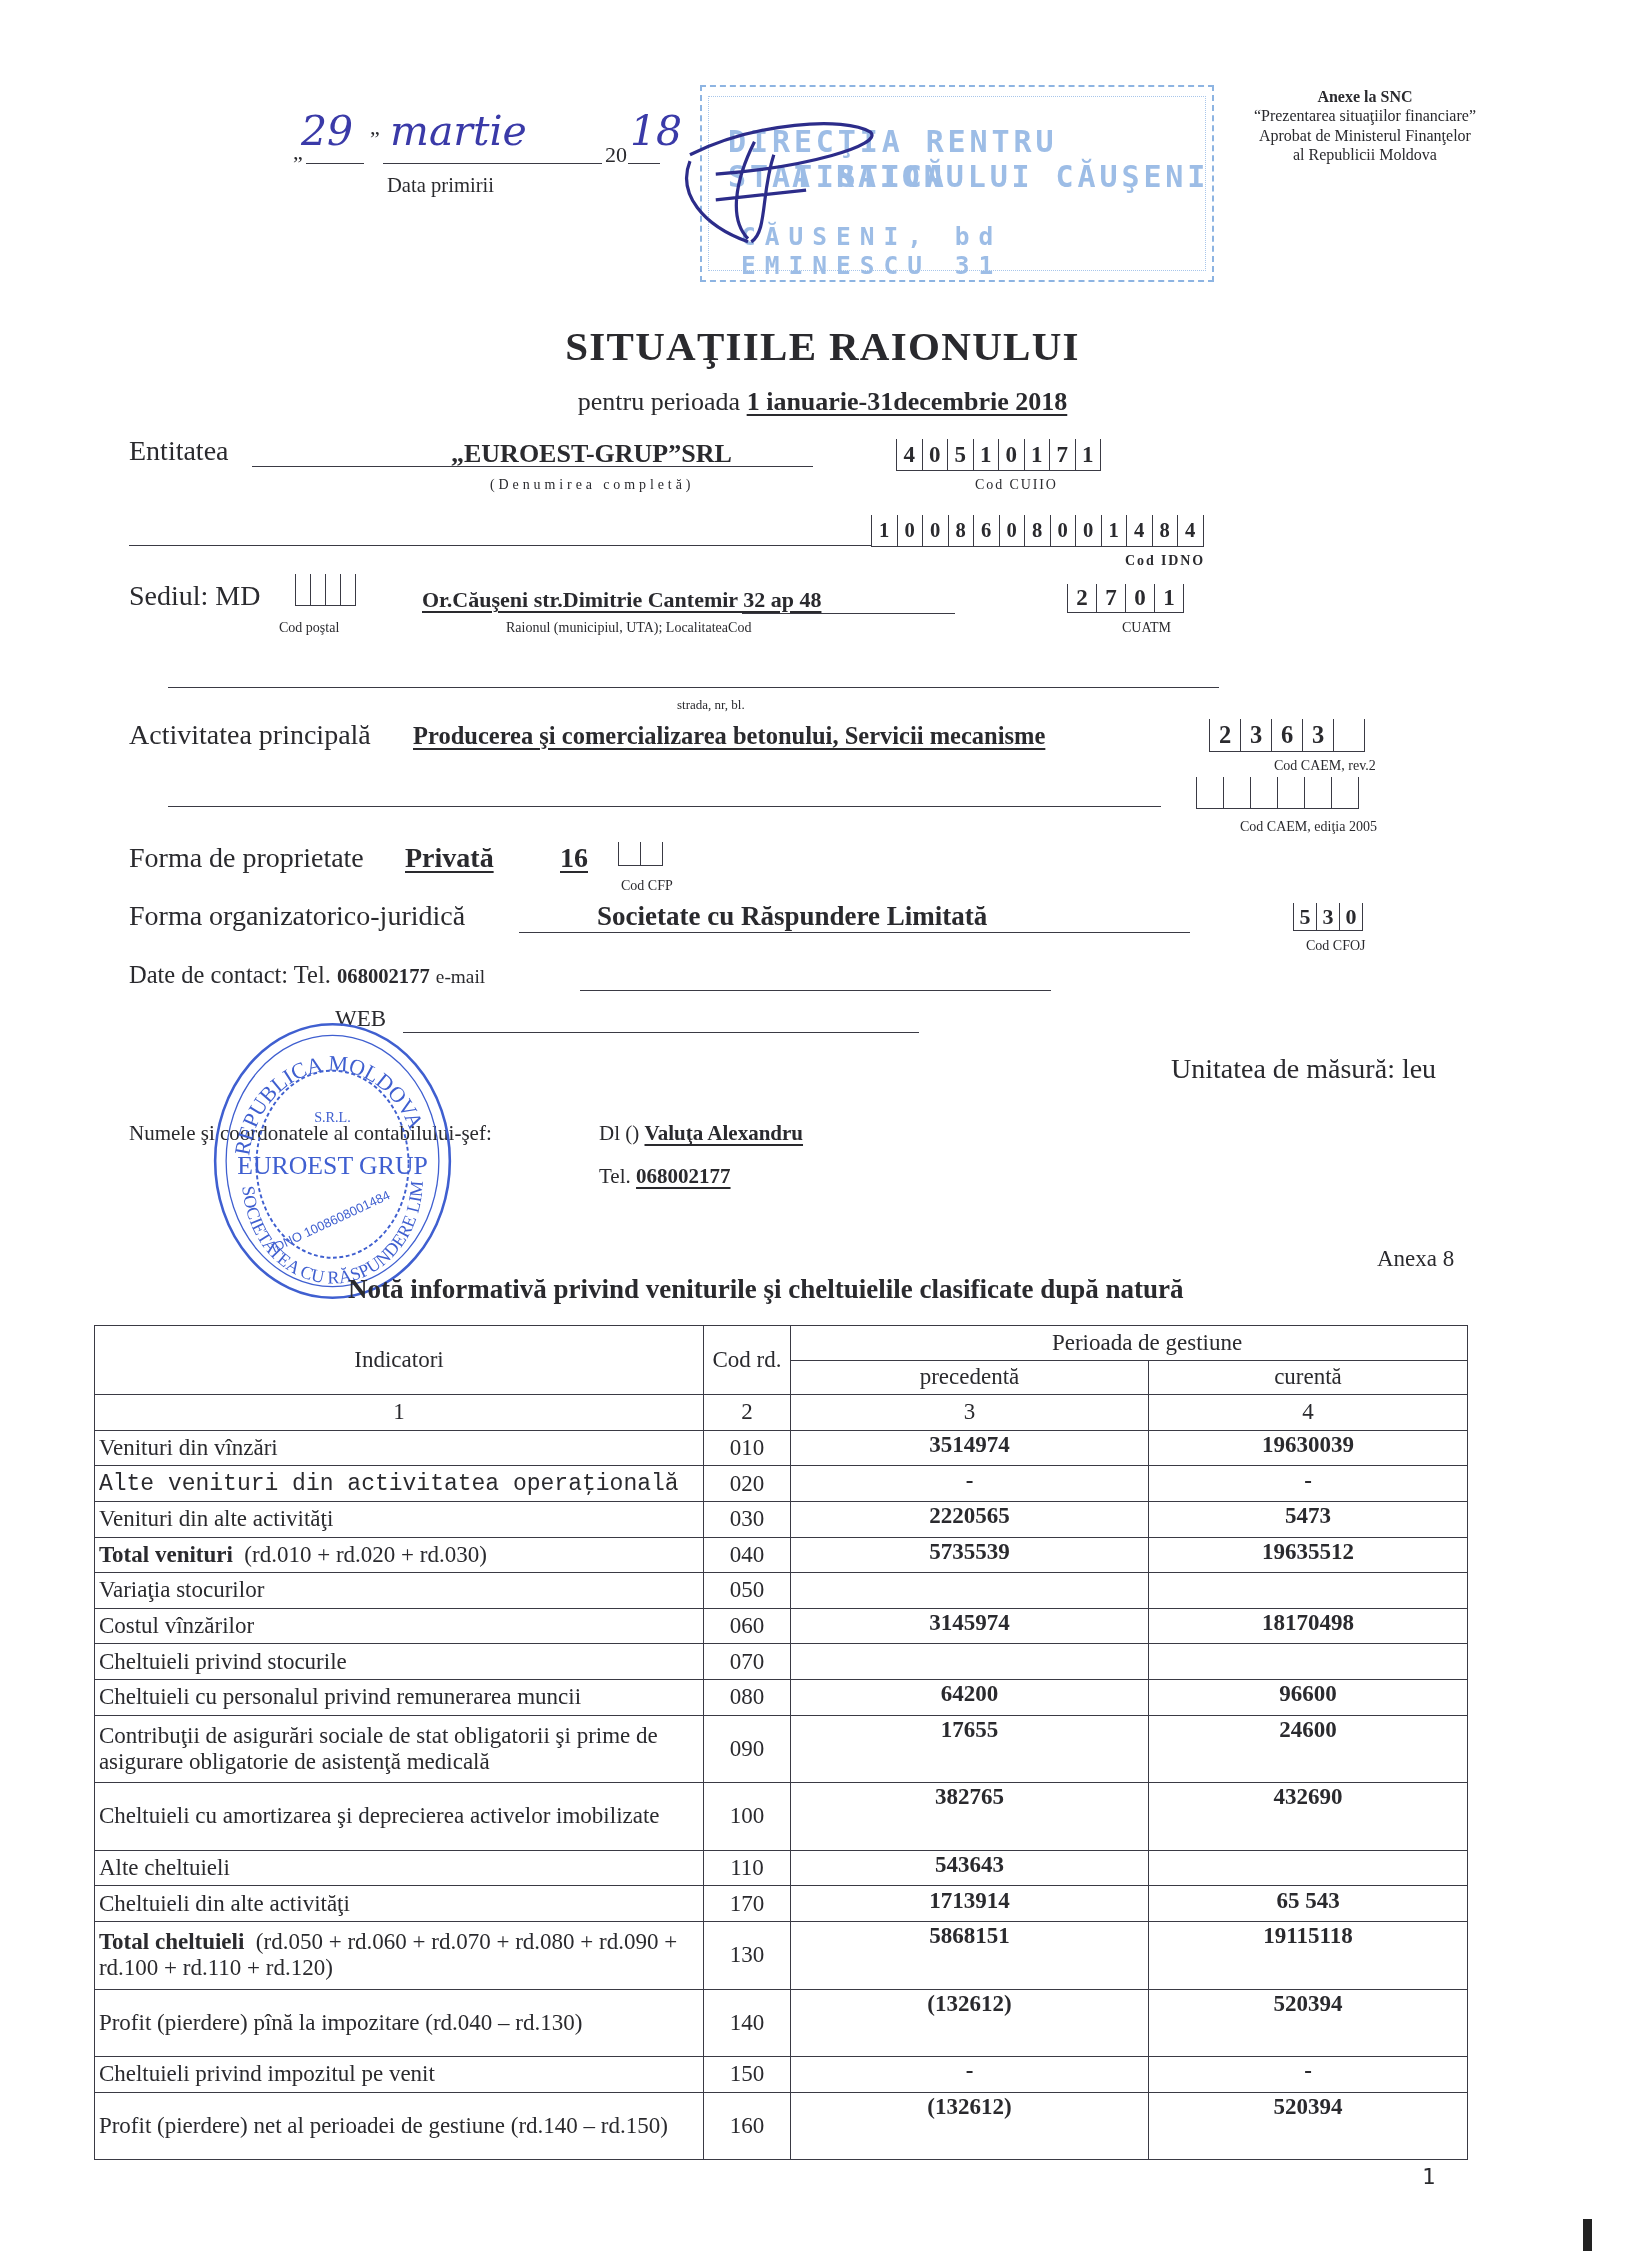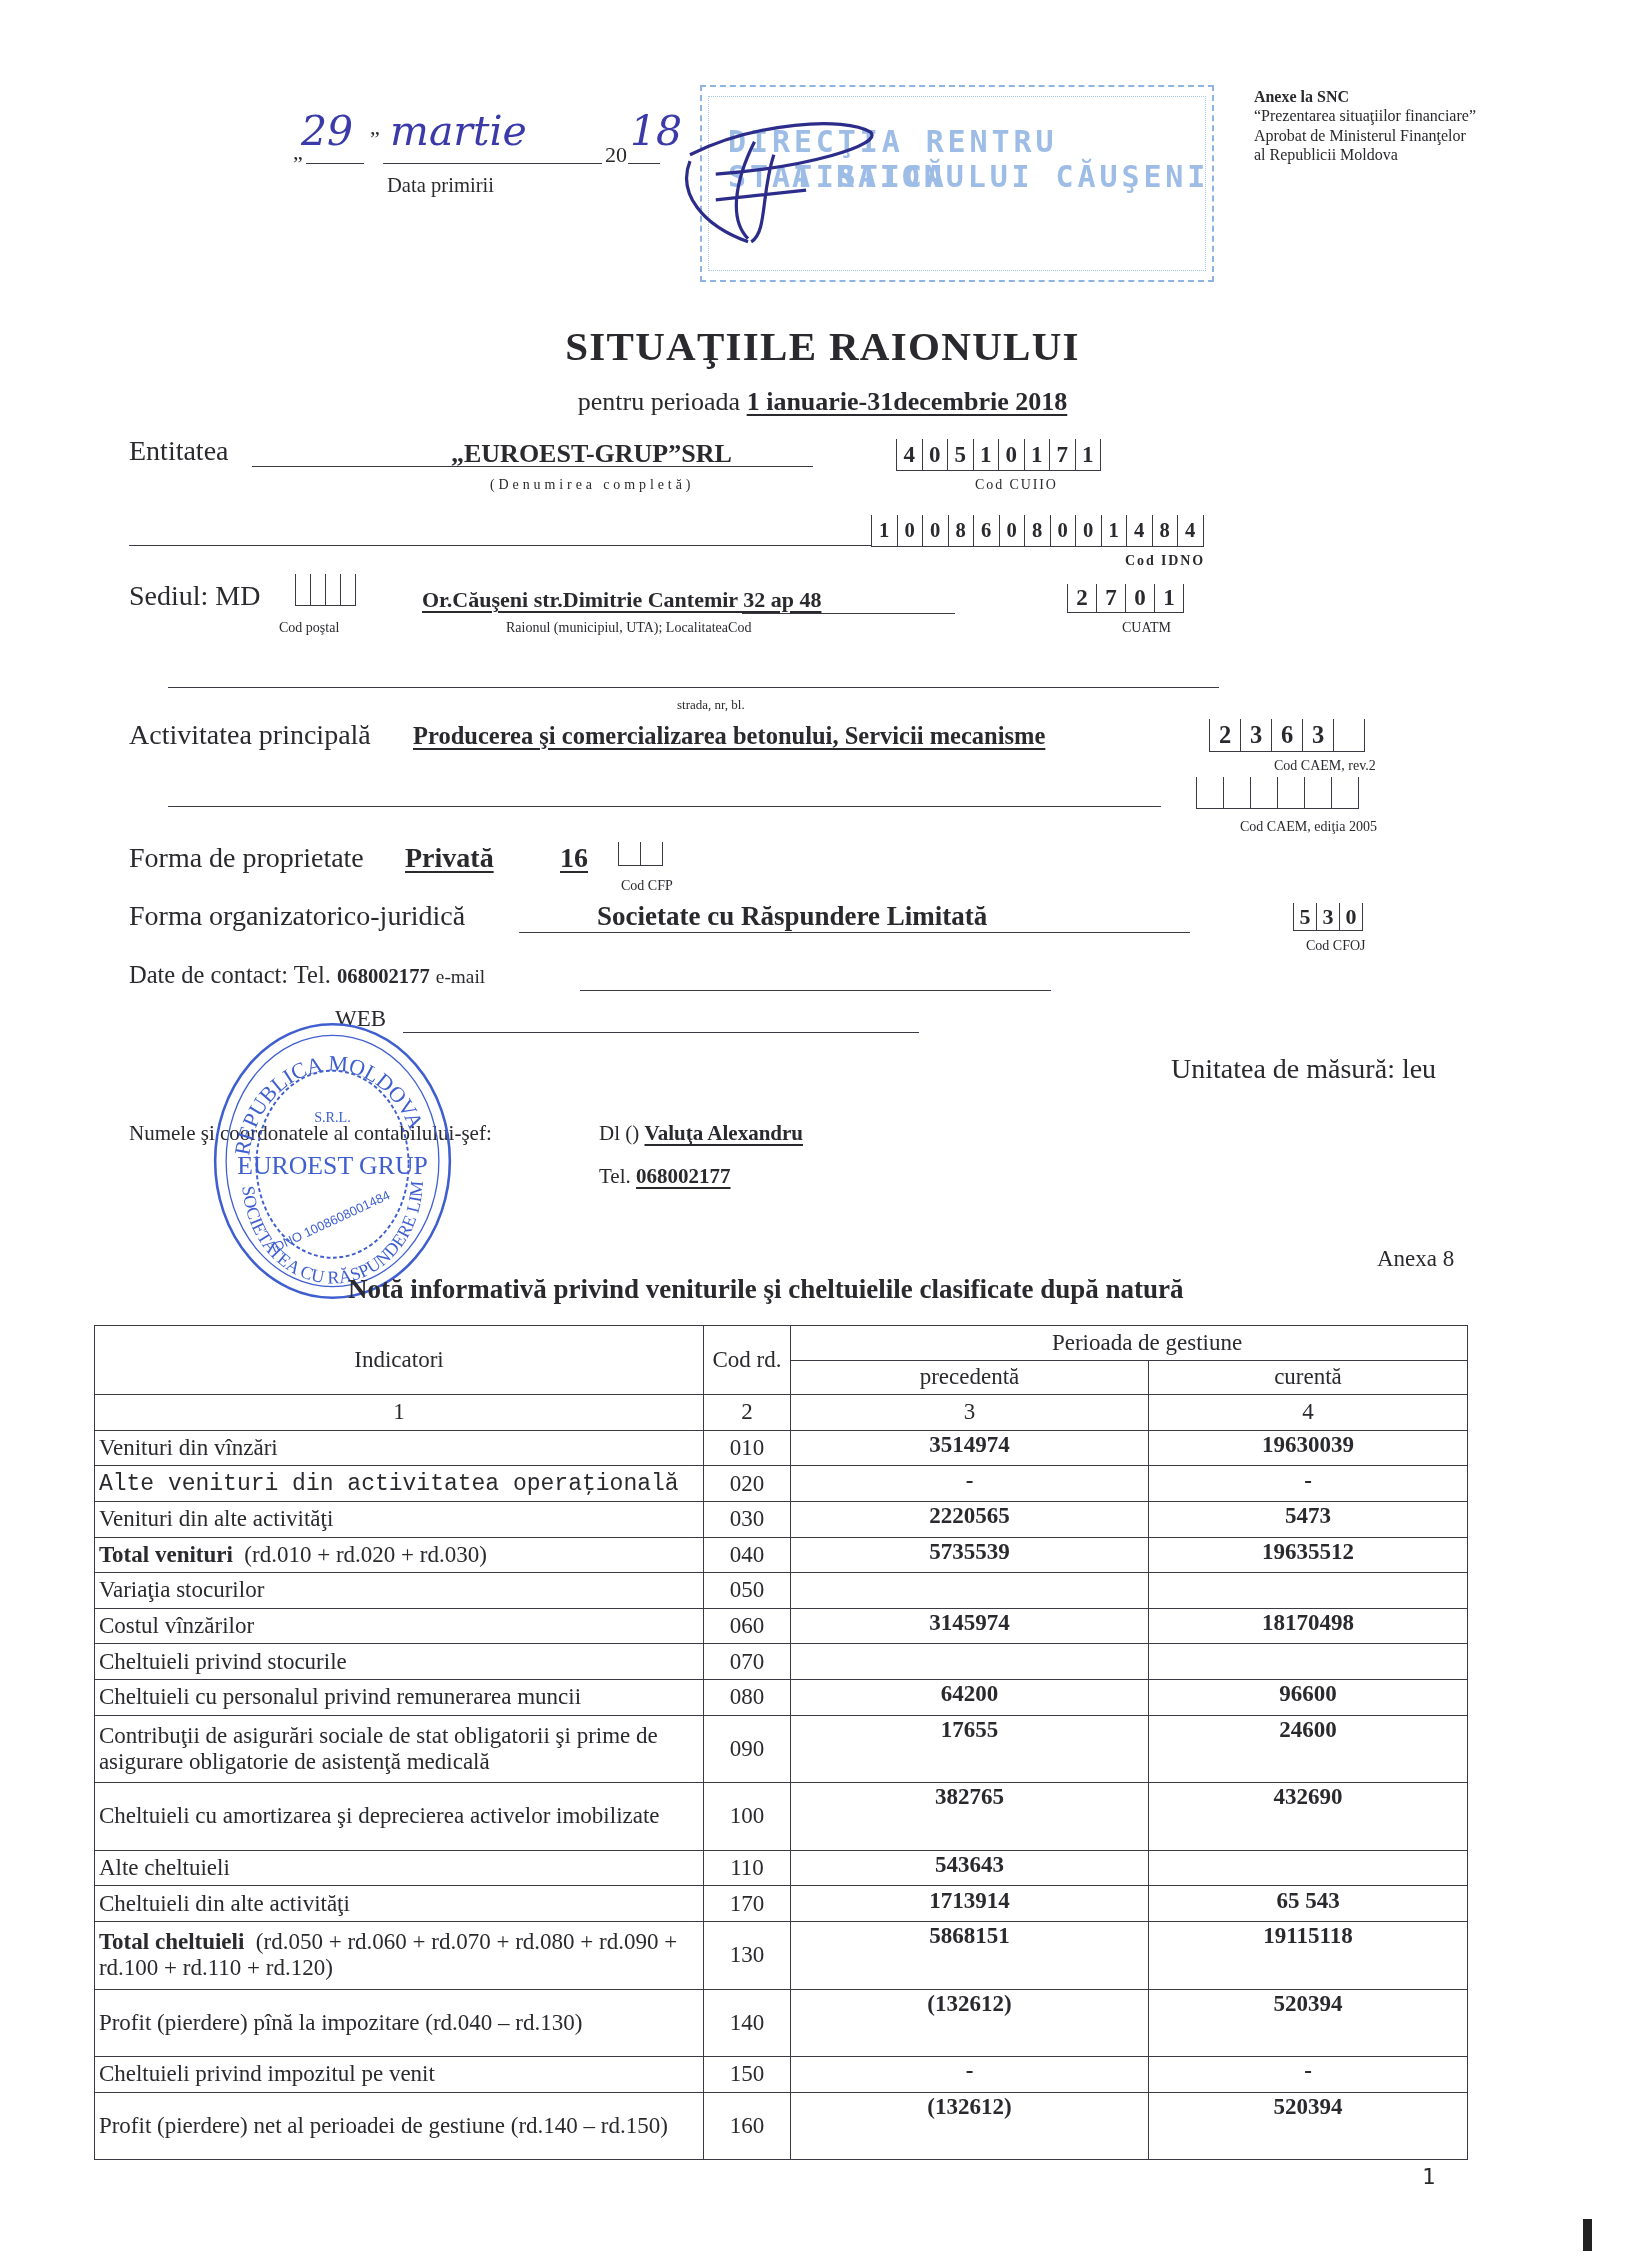--- a/index.html
+++ b/index.html
@@ -4,21 +4,21 @@
   <style>
     html, body { margin:0; padding:0; background:#ffffff; }
     body { width:1645px; height:2261px; position:relative; overflow:hidden;
            font-family:"Liberation Serif", "DejaVu Serif", serif; color:#2a2a2e; }
     .abs { position:absolute; }
     .ul { text-decoration: underline; text-underline-offset: 3.9px; text-decoration-thickness: 1.9px; }
     .bold { font-weight:bold; }
     .line { position:absolute; height:0; border-top:1.9px solid #3a3a44; }
 
     
-    #annex-snc { right:169px; top:87px; text-align:left; font-size:16px; line-height:19.3px; }
+    #annex-snc { right:169px; top:87px; text-align:center; font-size:16px; line-height:19.3px; }
     #annex-snc .t1 { font-weight:bold; }
 
     
     #date-block { left:293px; top:113px; }
     .hand { font-family:"DejaVu Serif", serif; font-style:italic; color:#3a3aa8; font-size:41px; }
 
     
     #stat-stamp { left:700px; top:85px; width:510px; height:193px; border:2.6px dashed #8db4e2;
                   color:#9dbde6; font-family:"DejaVu Sans Mono", monospace; font-weight:bold; }
     #stat-stamp .inner { position:absolute; left:6.4px; top:9px; right:6.4px; bottom:9px; border:1.9px dotted #a8c6ea; }
@@ -72,20 +72,21 @@
     <span class="abs hand" style="left:337px; top:-6.4px;">18</span>
     <div class="line" style="left:335px; top:50px; width:32px;"></div>
   </div>
   <div style="position:absolute; left:94px; top:61px; font-size:20.6px;">Data primirii</div>
 </div>
 
 <div id="stat-stamp" class="abs">
   <div class="inner"></div>
   <div class="s1">DIRECŢIA RENTRU STATISTICĂ</div>
   <div class="s2">A RAIONULUI CĂUŞENI</div>
+  <div class="s3">CĂUSENI, bd EMINESCU 31</div>
 </div>
 <svg id="signature" class="abs" viewBox="0 0 330 200">
   <path d="M20,60 C120,10 260,0 300,25 C320,45 200,80 60,90 M120,40 C90,100 80,160 110,190 M150,60 C130,120 140,180 115,195 M60,130 L200,115 M20,70 C0,120 40,170 110,195" fill="none" stroke="#2c2c8a" stroke-width="5"></path>
 </svg>
 
 <div id="doc-title" class="abs">SITUAŢIILE RAIONULUI</div>
 <div id="doc-period" class="abs">
   <span>pentru perioada</span>
   <span class="bold ul">1 ianuarie-31decembrie 2018</span>
 </div>

